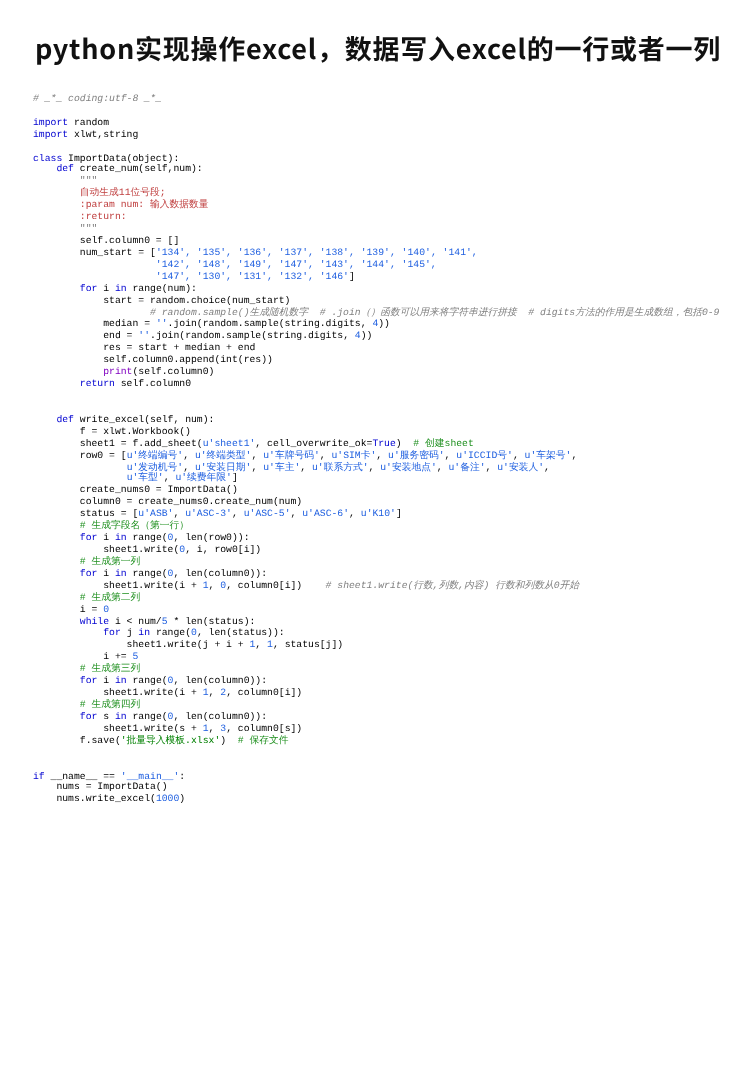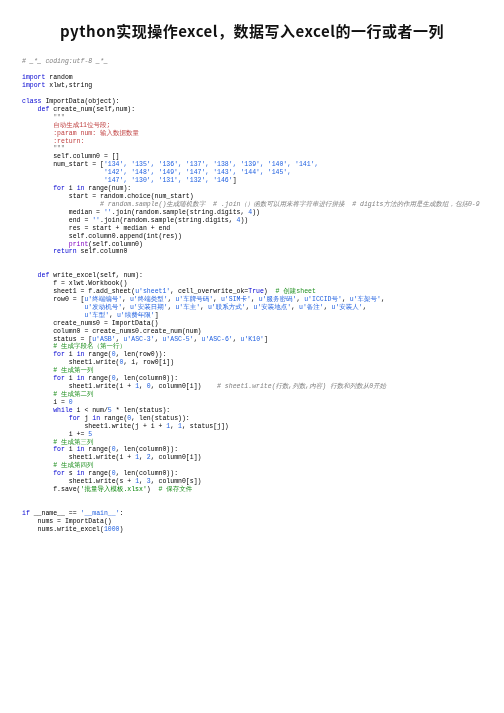--- a/index.html
+++ b/index.html
@@ -8,21 +8,21 @@
     font-family: Consolas, Menlo, "Courier New", monospace;
     font-size: 6.5px;
     line-height: 1.22;
     background: #fff;
     color: #000;
     width: 504px;
     box-sizing: border-box;
   }
   h1 {
     font-family: "Microsoft YaHei", "Noto Sans CJK SC", sans-serif;
-    font-size: 15px;
+    font-size: 18px;
     font-weight: 700;
     text-align: center;
     margin: 12px 0 18px 0;
     color: #111;
     letter-spacing: 0.5px;
   }
   pre {
     margin: 0;
     white-space: pre;
     font-family: inherit;

